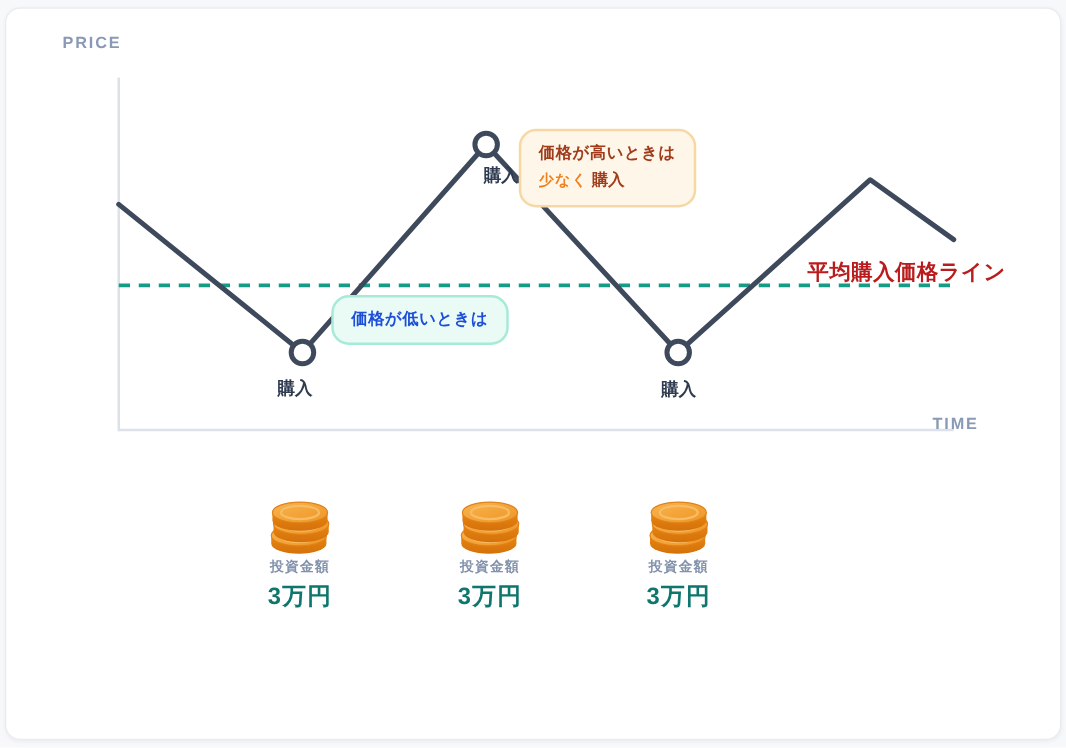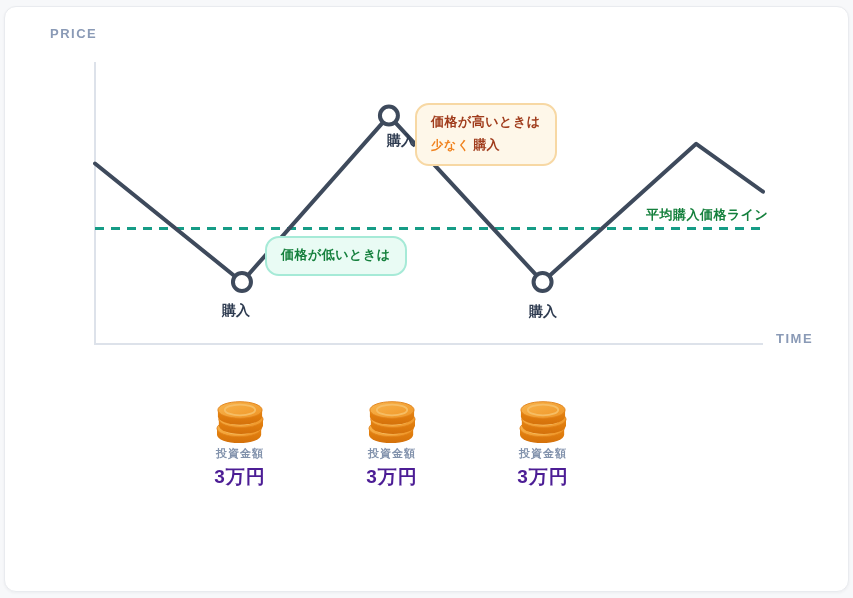--- a/index.html
+++ b/index.html
@@ -18,41 +18,41 @@
     border-radius:12px;
     box-shadow:0 1px 3px rgba(30,40,60,0.05);
   }
 
   .axis-label {
     position:absolute;
     font-size:13px; font-weight:bold; letter-spacing:1.5px;
     color:#8a9ab6;
   }
   #price-label { left:50px; top:26px; }
-  #time-label  { left:776px; top:331px; }
+  #time-label  { left:746px; top:331px; }
 
   svg.chart { position:absolute; left:0; top:0; width:853px; height:598px; }
 
   .axis-line { stroke:#dde2ea; stroke-width:2; fill:none; }
   .price-line { fill:none; stroke-width:4; stroke-linejoin:round; stroke-linecap:round; }
   .avg-line { stroke-width:3; stroke-dasharray:9 7; fill:none; }
   .buy-marker { fill:#ffffff; stroke-width:4; }
 
   .buy-label {
     position:absolute; transform:translateX(-50%);
     font-size:14px; font-weight:bold; color:#2e3b50;
     white-space:nowrap;
   }
   #buy-label-1 { left:236px; top:302px; }
   #buy-label-2 { left:401px; top:132px; }
   #buy-label-3 { left:543px; top:303px; }
 
   .avg-label {
     position:absolute; top:206px; left:646px;
-    font-size:13px; font-weight:bold; color:#15803d;
+    font-size:17px; font-weight:bold; color:#b91c1c;
     letter-spacing:0.5px; white-space:nowrap;
   }
 
   .callout {
     position:absolute;
     border-radius:14px;
     padding:8px 14px 9px 14px;
     line-height:1.45;
     white-space:nowrap;
   }
@@ -61,32 +61,32 @@
   .callout .c-suffix{ font-size:13px; font-weight:bold; margin-left:3px; }
   #callout-high {
     left:415px; top:103px;
     background:#fef7e9; border:2px solid #f7d8a4;
   }
   #callout-high .c-line1, #callout-high .c-suffix { color:#a03c1c; }
   #callout-low {
     left:265px; top:236px;
     background:#e9fbf4; border:2px solid #a6ead7;
   }
-  #callout-low .c-line1, #callout-low .c-suffix { color:#15803d; }
+  #callout-low .c-line1, #callout-low .c-suffix { color:#1d4ed8; }
 
   .invest-item {
     position:absolute; top:398px; width:110px;
     text-align:center;
   }
   #invest-1 { left:185px; }
   #invest-2 { left:337px; }
   #invest-3 { left:488px; }
   .coin-svg { width:56px; height:46px; display:block; margin:0 auto 2px auto; }
   .invest-caption { font-size:11px; font-weight:bold; color:#8292ac; letter-spacing:1px; margin-top:0; }
-  .invest-amount  { font-size:19px; font-weight:bold; color:#4c1d95; margin-top:3px; letter-spacing:1px; }
+  .invest-amount  { font-size:19px; font-weight:bold; color:#0f766e; margin-top:3px; letter-spacing:1px; }
 </style>
 </head>
 <body>
 
 <div class="stage">
 
   <div class="card"></div>
 
   <svg class="chart" viewBox="0 0 853 598">
     <defs>

